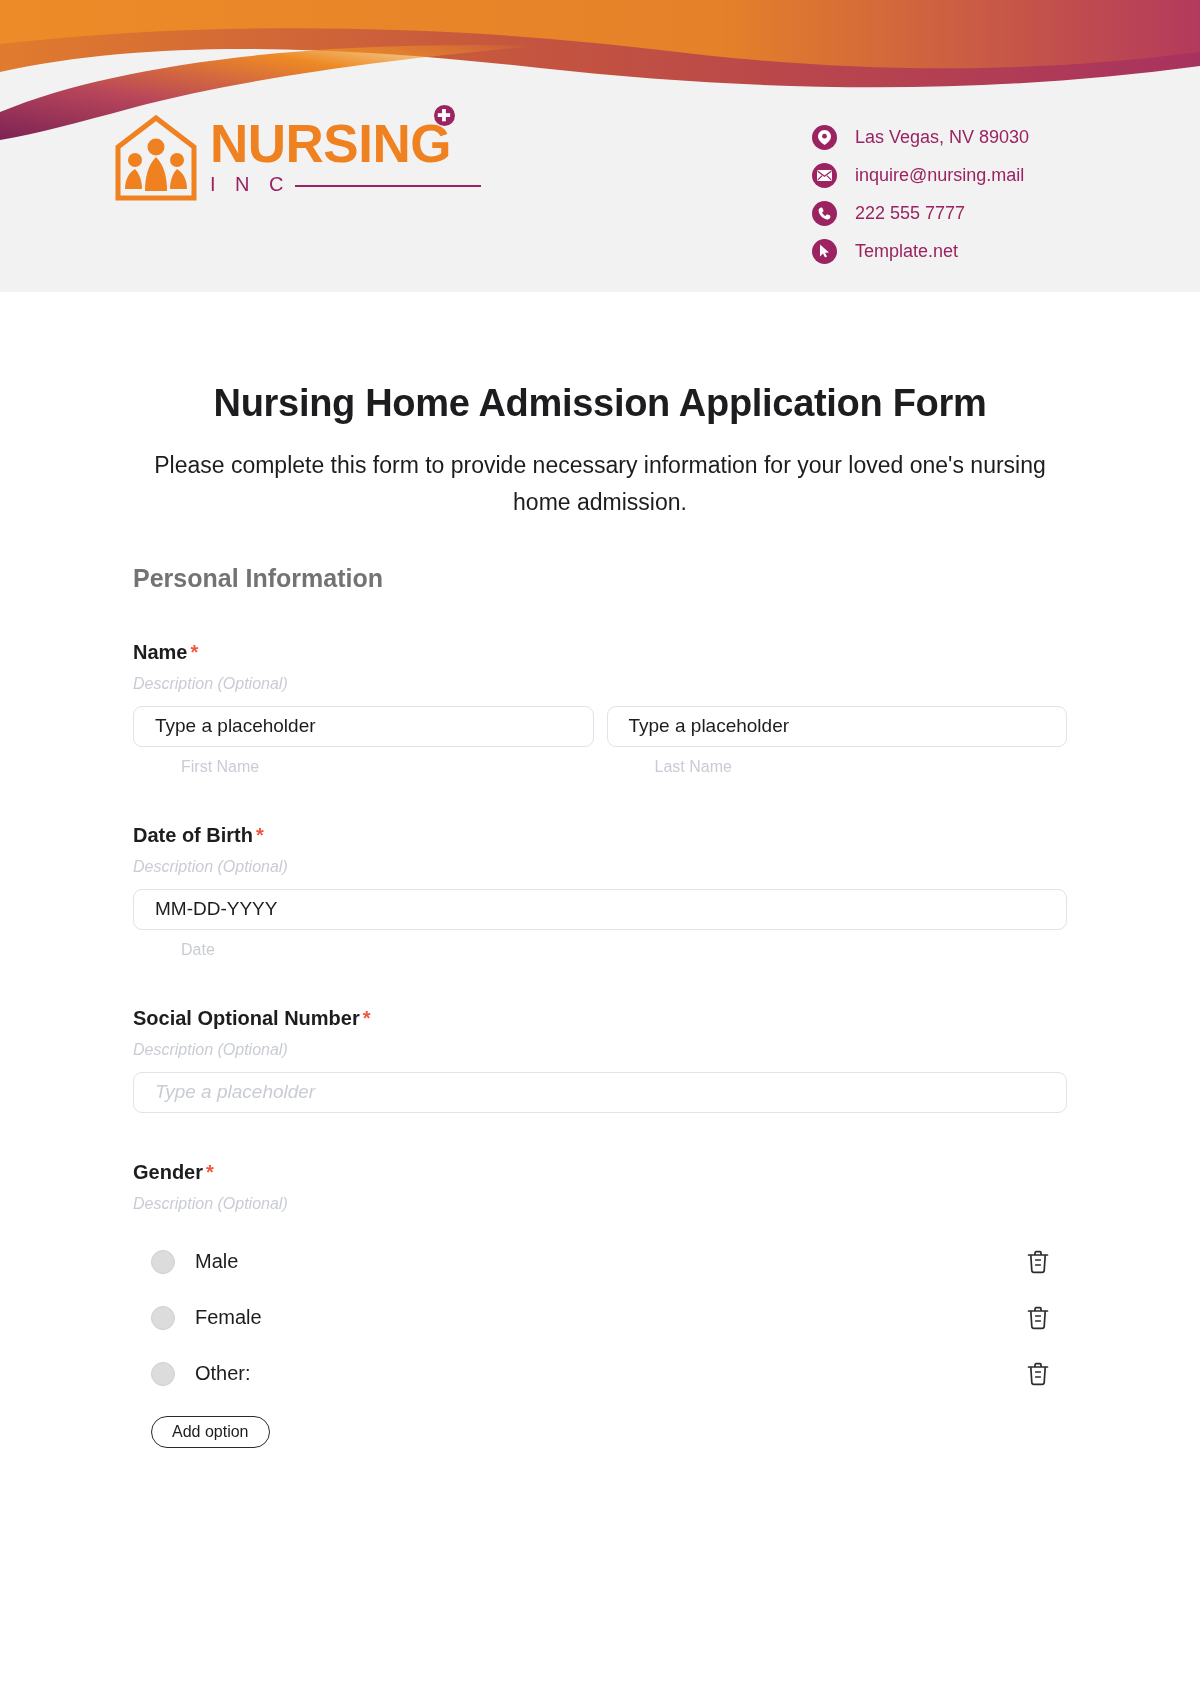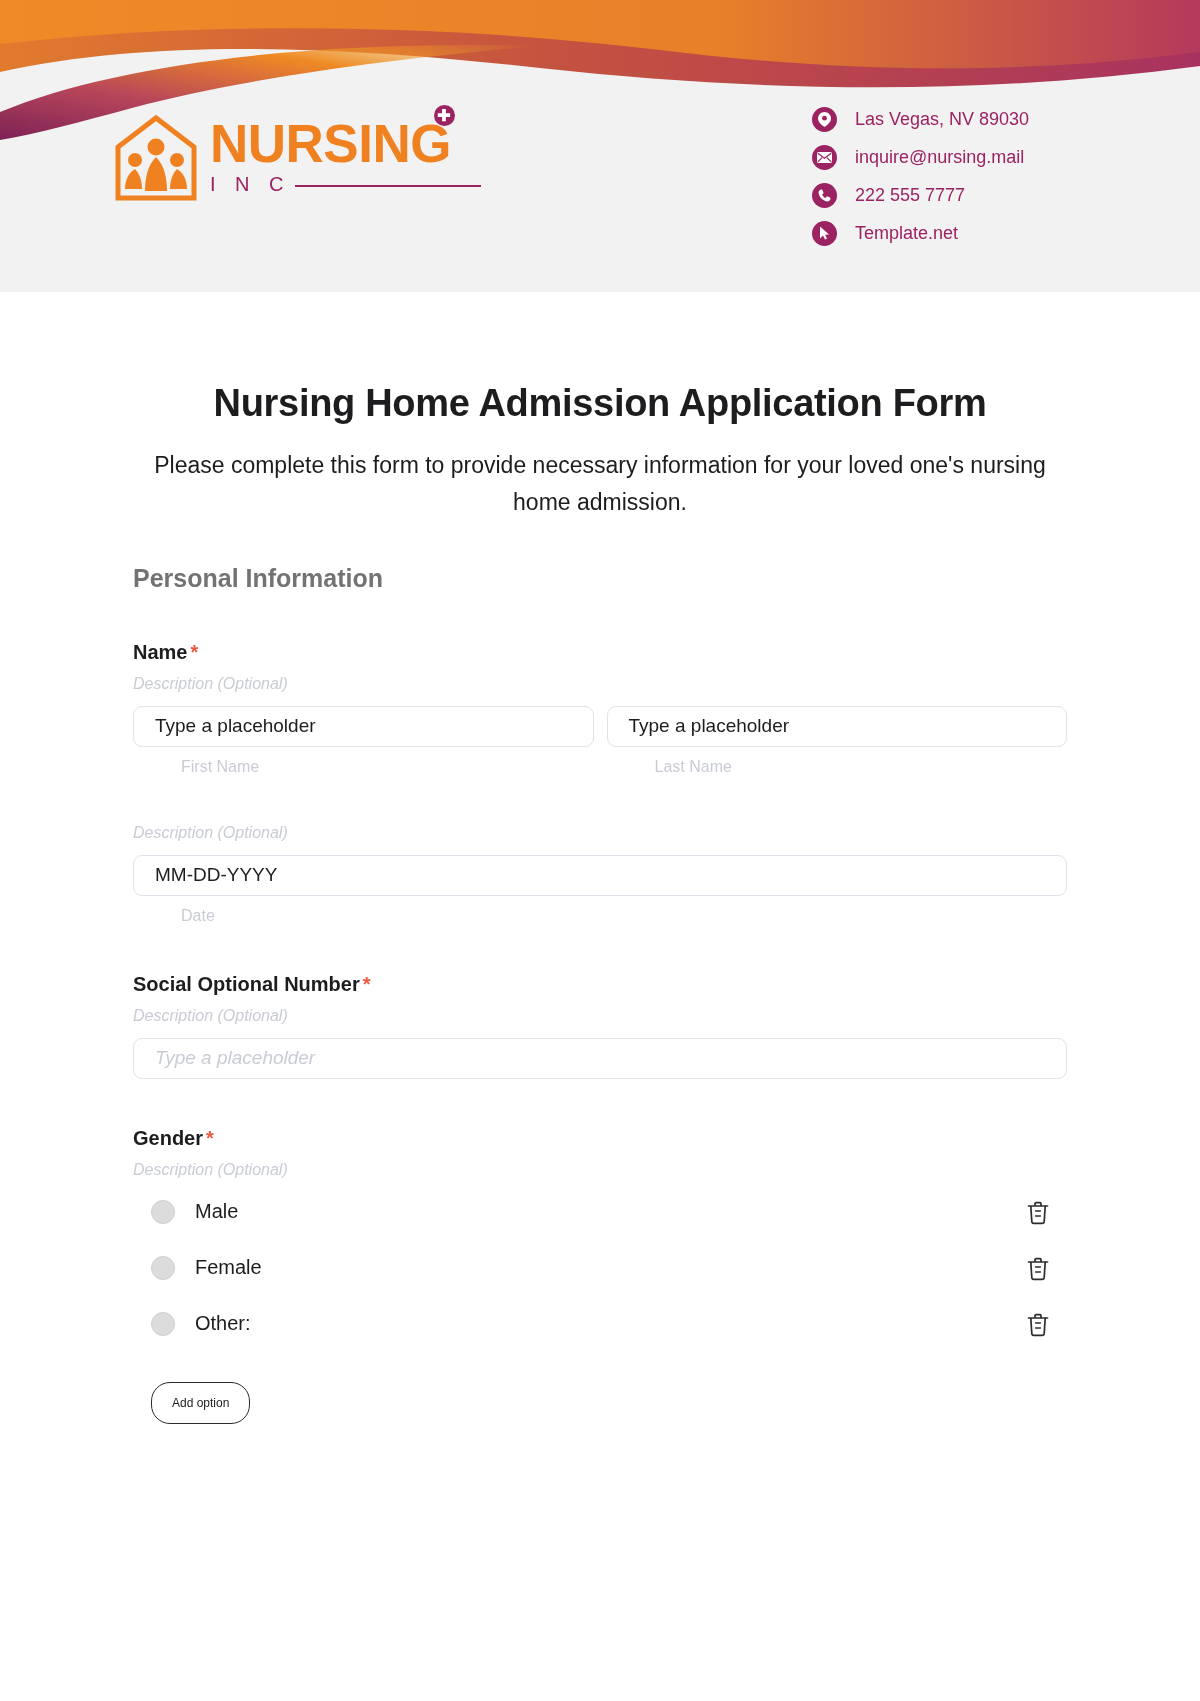--- a/index.html
+++ b/index.html
@@ -87,21 +87,21 @@
     background: #9B2362;
     margin-left: 4px;
     min-width: 186px;
     margin-bottom: -3px;
   }
 
   
   .contact {
     position: absolute;
     left: 812px;
-    top: 100px;
+    top: 118px;
   }
   .contact-row {
     display: flex;
     align-items: center;
     height: 38px;
   }
   .contact-icon {
     width: 25px; height: 25px;
     border-radius: 50%;
     background: #9B2362;
@@ -184,21 +184,21 @@
     margin-top: 11px;
     font-size: 16px;
     color: #c9ccd4;
     margin-left: 48px;
   }
 
   
   .options { margin-top: 21px; }
   .option-row {
     display: flex;
-    align-items: flex-start;
+    align-items: center;
     height: 56px;
     padding-left: 18px;
   }
   .radio {
     width: 24px; height: 24px;
     border-radius: 50%;
     background: #dcdcdc;
     border: 1px solid #cfcfcf;
     flex: 0 0 24px;
   }
@@ -216,26 +216,26 @@
     margin-right: 16px;
   }
   .trash-btn svg { display: block; }
 
   .add-option {
     margin-top: 14px;
     margin-left: 18px;
     display: inline-flex;
     align-items: center;
     justify-content: center;
-    height: 42px;
+    height: 32px;
     padding: 0 20px;
     border: 1px solid #2b2b2b;
     border-radius: 19px;
     background: #fff;
-    font-size: 12px;
+    font-size: 16px;
     color: #1d1d1f;
     font-family: "Liberation Sans", sans-serif;
   }
 </style>
 </head>
 <body>
 
 <div class="header">
 
   <svg class="header-waves" viewBox="0 0 1200 140" preserveAspectRatio="none">
@@ -354,20 +354,23 @@
         <div class="sub-label">First Name</div>
       </div>
       <div class="input-col">
         <div class="text-input">Type a placeholder</div>
         <div class="sub-label">Last Name</div>
       </div>
     </div>
   </div>
 
   <div class="field">
+    <div class="field-label">
+      <span>Date of Birth</span><span class="req">*</span>
+    </div>
     <div class="field-desc">Description (Optional)</div>
     <div class="input-row">
       <div class="input-col">
         <div class="text-input">MM-DD-YYYY</div>
         <div class="sub-label">Date</div>
       </div>
     </div>
   </div>
 
   <div class="field">

